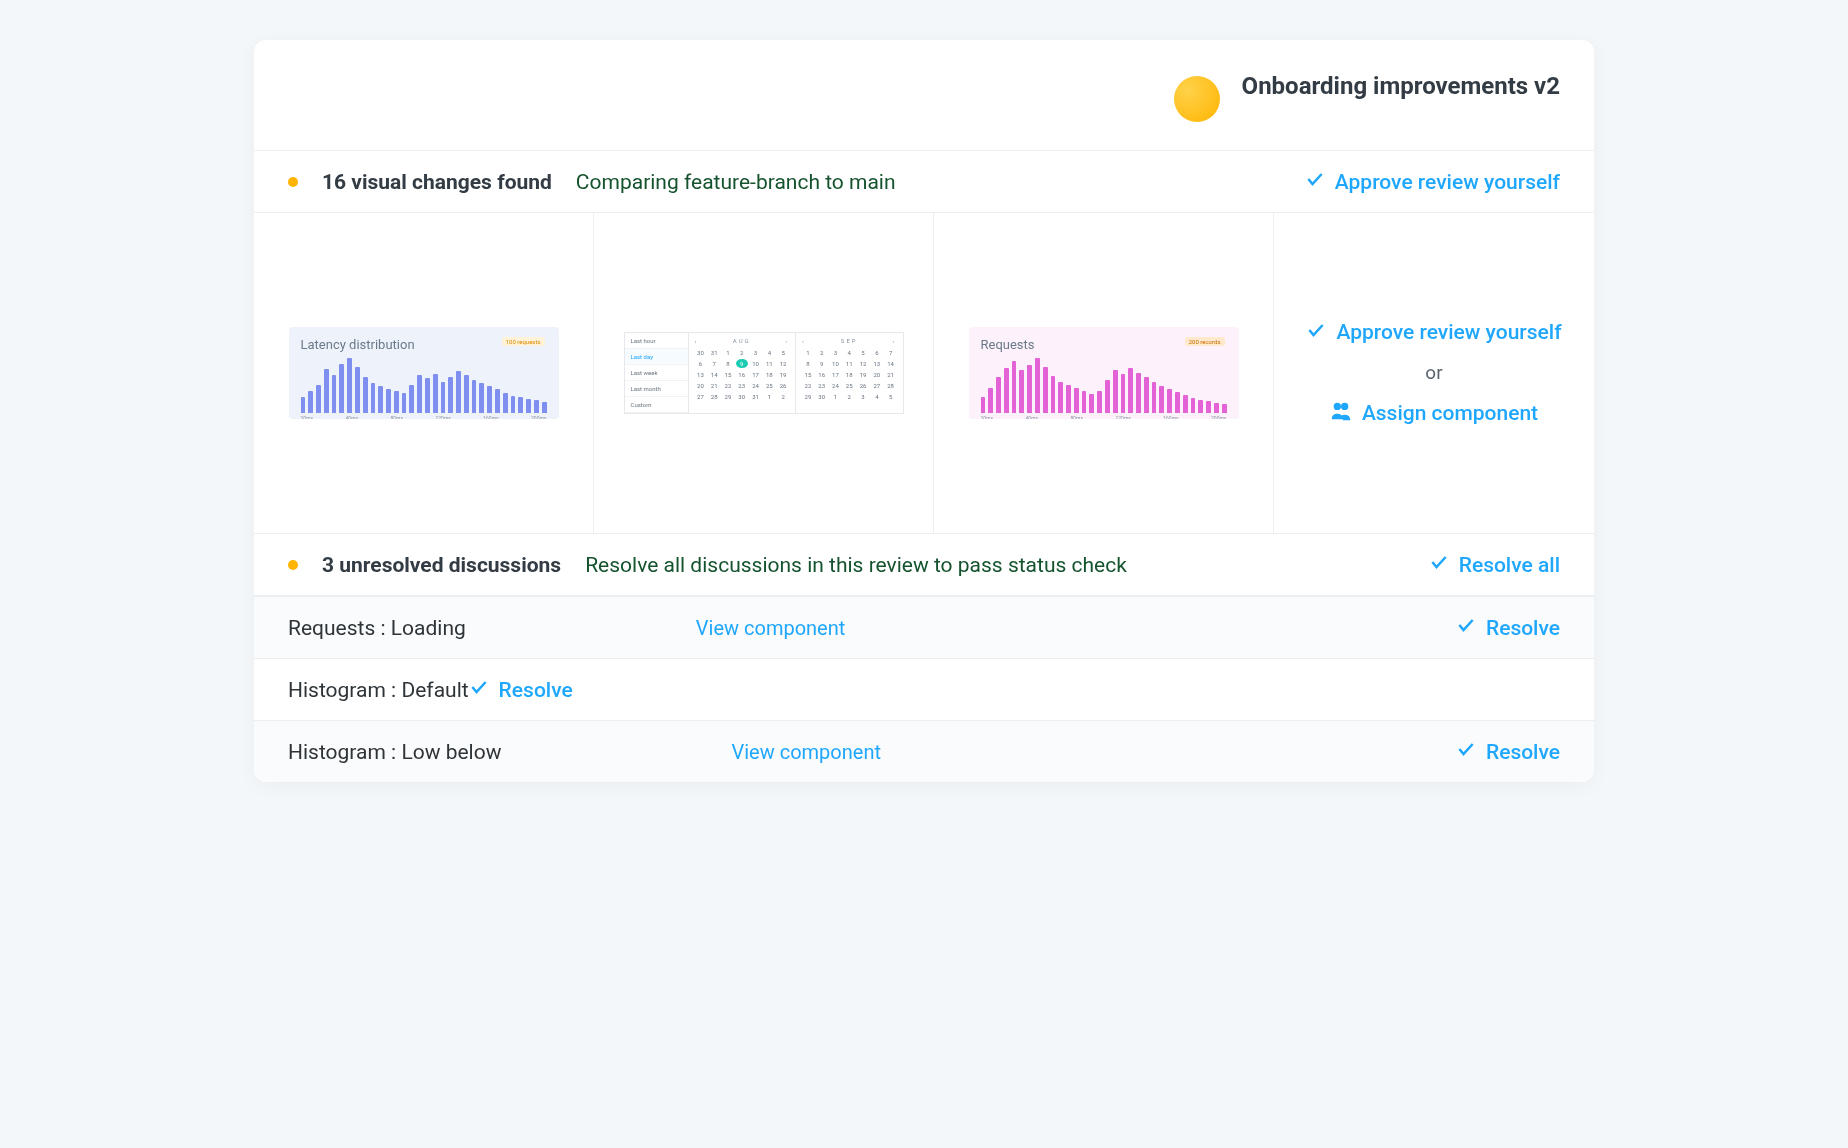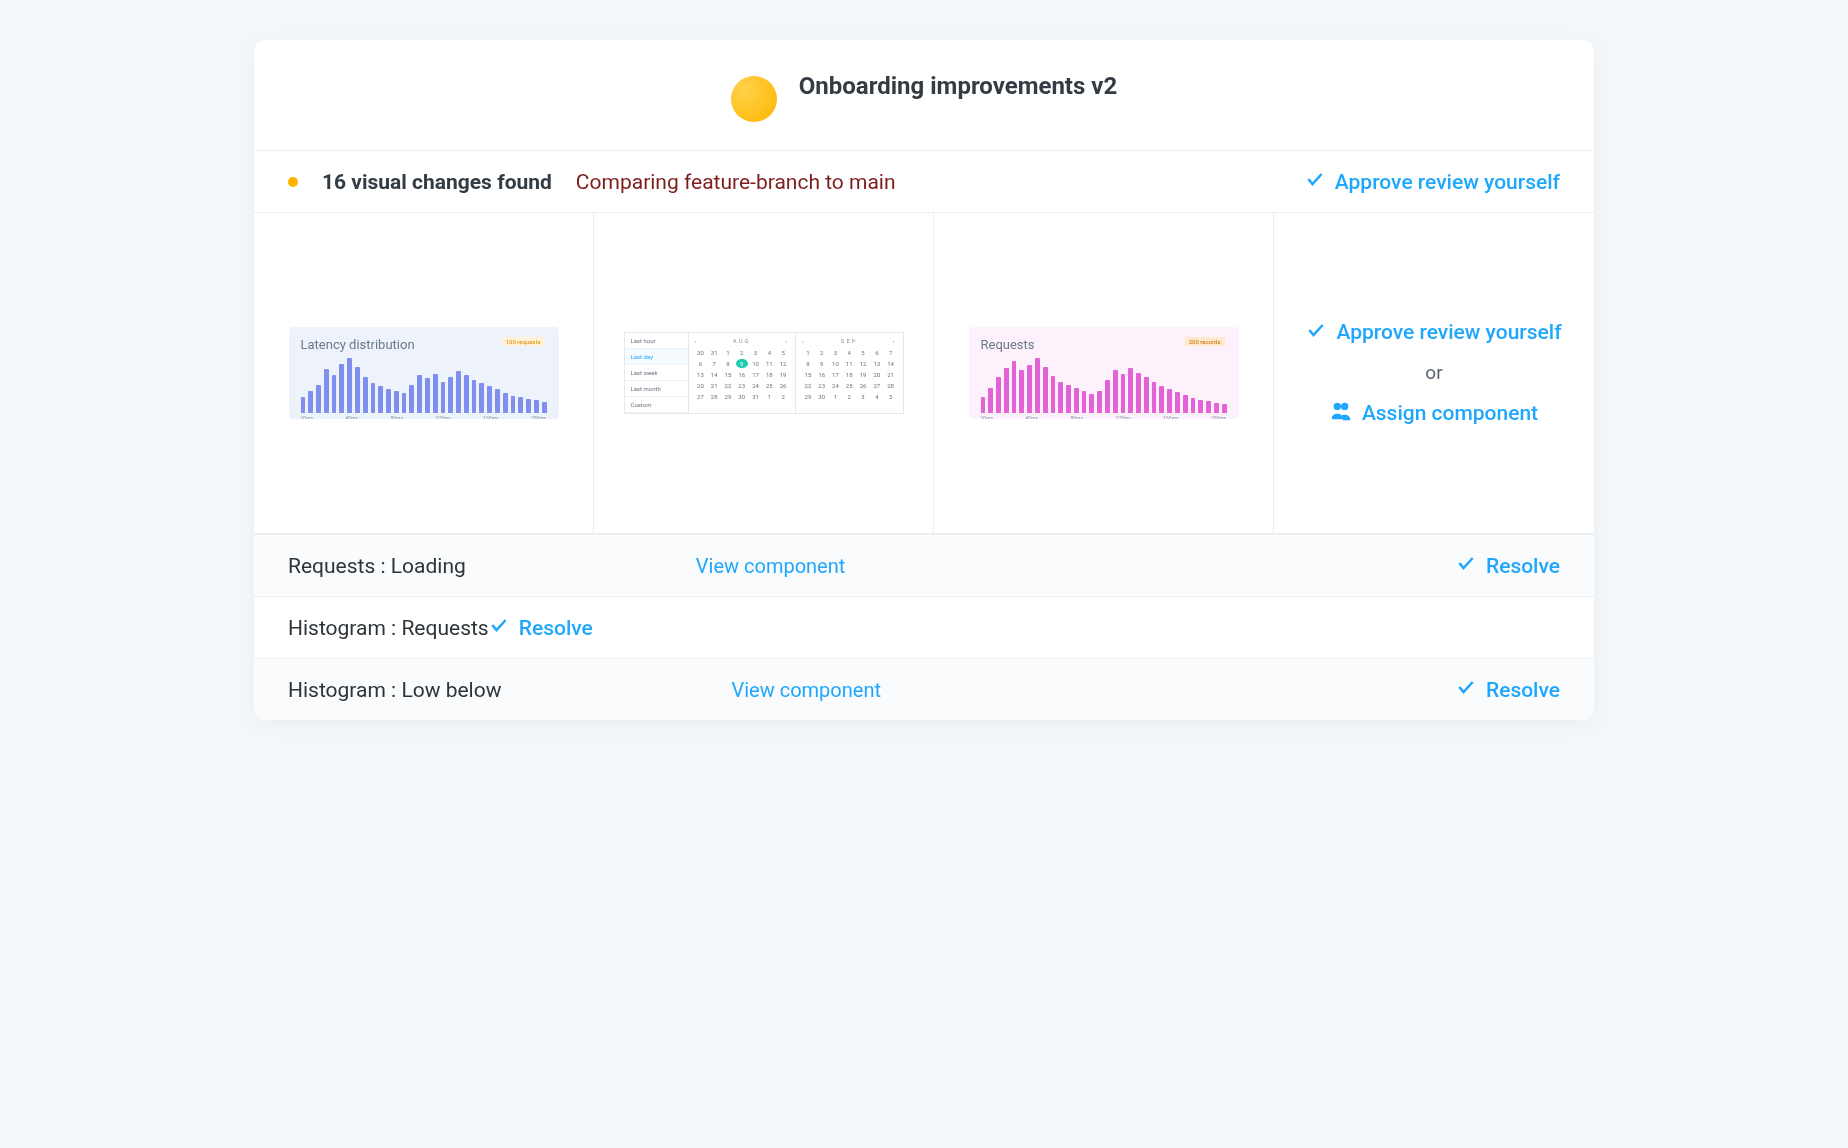--- a/index.html
+++ b/index.html
@@ -17,21 +17,21 @@
     box-shadow: 0 4px 20px rgba(0,0,0,0.04);
     max-width: 1340px;
     margin: 0 auto;
     overflow: hidden;
   }
 
   
   .header {
     display: flex;
     align-items: flex-start;
-    justify-content: center;
+    justify-content: flex-end;
     padding: 32px 34px 28px 34px;
     border-bottom: 1px solid #eceff2;
   }
   .header-left { display: flex; gap: 22px; align-items: flex-start; }
   .status-dot {
     width: 46px; height: 46px; border-radius: 50%;
     background: radial-gradient(circle at 30% 30%, #ffd24a, #ffb400);
     flex: 0 0 46px;
     margin-top: 4px;
   }
@@ -56,21 +56,21 @@
     padding: 18px 34px;
     border-bottom: 1px solid #eceff2;
     gap: 24px;
   }
   .bullet-pending {
     width: 10px; height: 10px; border-radius: 50%;
     background: #ffb400;
     flex: 0 0 10px;
   }
   .sec-title { font-weight: 700; font-size: 21px; color: #333c44; }
-  .sec-sub   { font-size: 21px; color: #7f1d1d; }
+  .sec-sub   { font-size: 21px; color: #14532d; }
   .spacer { flex: 1; }
   .action-link {
     color: #1ea7fd; font-weight: 500; font-size: 21px;
     display: inline-flex; align-items: center; gap: 10px; cursor: pointer;
   }
   .check-icon svg { width: 20px; height: 20px; stroke: #1ea7fd; stroke-width: 3; fill: none; }
   .users-icon svg { width: 22px; height: 22px; fill: #1ea7fd; }
 
   
   .thumbs {
@@ -371,34 +371,46 @@
       <span class="muted-or">or</span>
       <span class="action-link">
         <span class="users-icon"><svg viewBox="0 0 24 24">
               <path d="M8 11a4 4 0 1 0 0-8 4 4 0 0 0 0 8zm8 0a4 4 0 1 0 0-8 4 4 0 0 0 0 8zM2 21v-1c0-3 2.5-5 6-5s6 2 6 5v1H2zm12 0v-1c0-1.3-.4-2.5-1.2-3.5 1-.3 2-.5 3.2-.5 3.5 0 6 2 6 5v1h-8z"></path>
             </svg></span>
         <span>Assign component</span>
       </span>
     </div>
   </div>
 
+  <div class="section-bar">
+    <span class="bullet-pending"></span>
+    <span class="sec-title">3 unresolved discussions</span>
+    <span class="sec-sub">Resolve all discussions in this review to pass status check</span>
+    <span class="spacer"></span>
+    <span class="action-link">
+      <span class="check-icon"><svg viewBox="0 0 24 24">
+            <polyline points="4 12 9 18 20 6"></polyline>
+          </svg></span>
+      <span>Resolve all</span>
+    </span>
+  </div>
 
   <div id="disc-list">
       <div class="disc-row">
         <span class="disc-name">Requests : Loading</span>
         <span class="disc-mid"><span class="link">View component</span></span>
         <span class="action-link">
           <span class="check-icon"><svg viewBox="0 0 24 24">
               <polyline points="4 12 9 18 20 6" fill="none" stroke="#1ea7fd" stroke-width="3"></polyline>
             </svg></span>
           <span>Resolve</span>
         </span>
       </div>
       <div class="disc-row">
-        <span class="disc-name">Histogram : Requests</span>
+        <span class="disc-name">Histogram : Default</span>
         <span class="action-link">
           <span class="check-icon"><svg viewBox="0 0 24 24">
               <polyline points="4 12 9 18 20 6" fill="none" stroke="#1ea7fd" stroke-width="3"></polyline>
             </svg></span>
           <span>Resolve</span>
         </span>
       </div>
       <div class="disc-row">
         <span class="disc-name">Histogram : Low below</span>
         <span class="disc-mid"><span class="link">View component</span></span>

